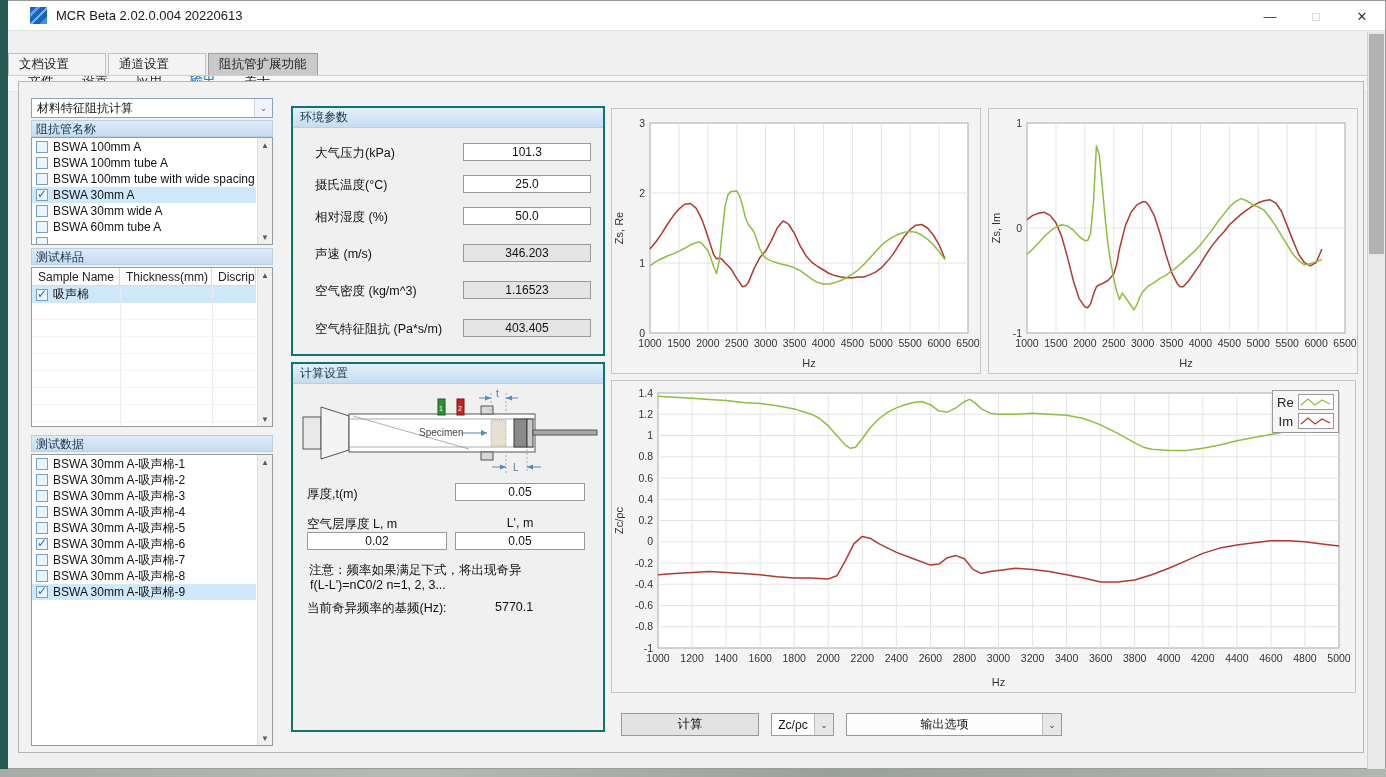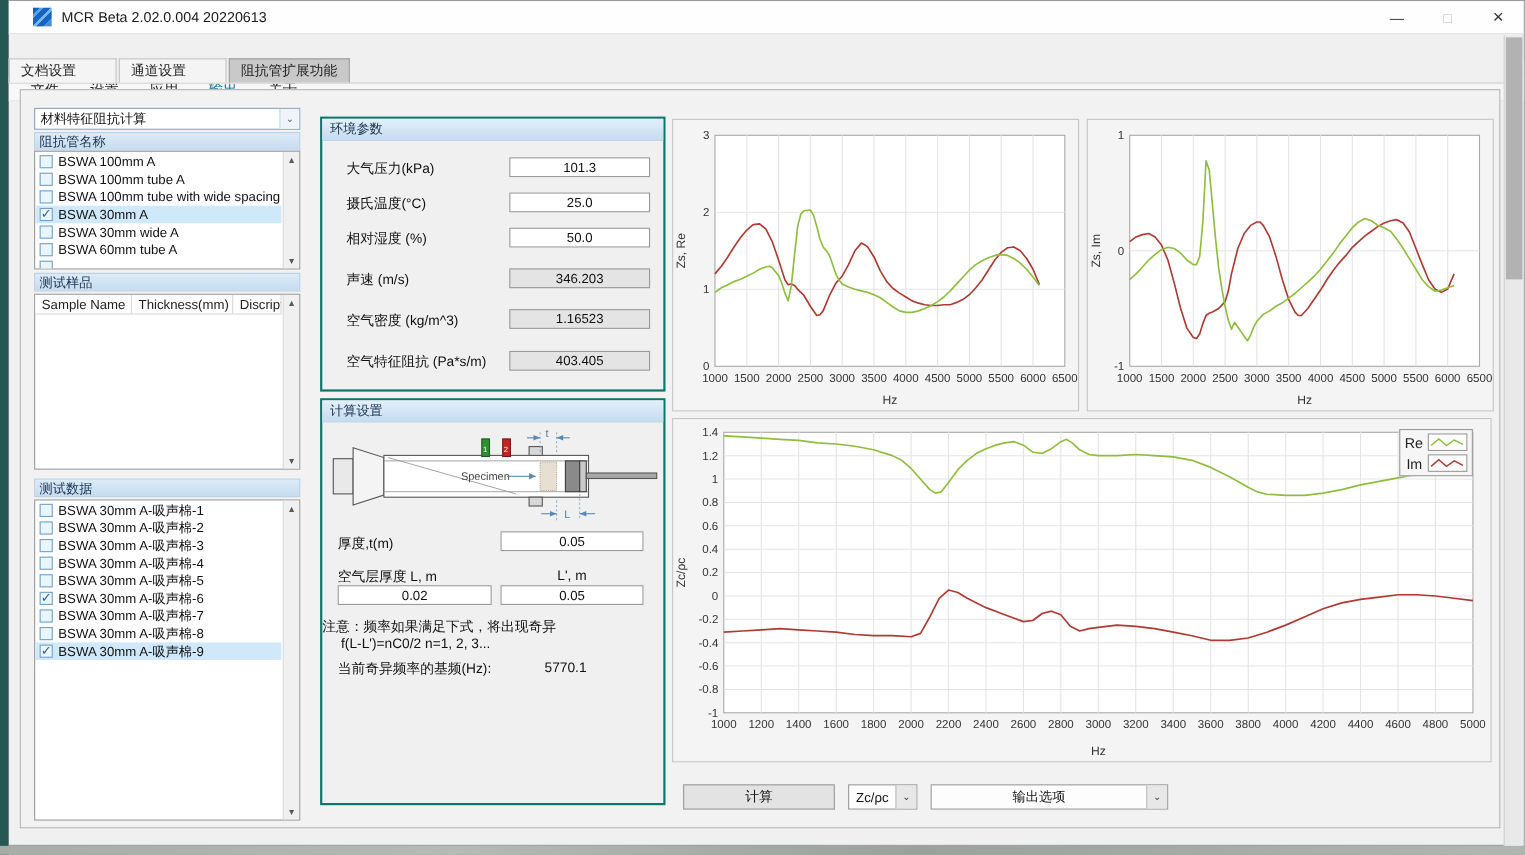--- a/index.html
+++ b/index.html
@@ -172,20 +172,28 @@
       </div>
     </div>
 
     <div class="sec-header" id="hdr-sample">测试样品</div>
     <div id="sample-table">
       <div class="tbl-head">
         <div>Sample Name</div>
         <div>Thickness(mm)</div>
         <div>Discription</div>
       </div>
+      <div class="tbl-body" id="sample-rows">
+        <div class="tbl-col-line" style="left:88px"></div>
+        <div class="tbl-col-line" style="left:180px"></div>
+      <div class="t-row selected">
+            <span class="cb checked"></span>
+            <span>吸声棉</span>
+          </div>
+        </div>
       <div class="vscroll">
         <div class="arr up">▲</div>
         <div class="arr down">▼</div>
       </div>
     </div>
 
     <div class="sec-header" id="hdr-data">测试数据</div>
     <div class="listbox" id="data-list">
       <div class="list-inner" id="data-list-rows">
           <div class="list-row">
@@ -287,21 +295,21 @@
       </svg>
 
       <div class="fld-label" style="left:14px; top:122px">厚度,t(m)</div>
       <div class="fld-input" style="left:162px; top:119px; width:130px">0.05</div>
 
       <div class="fld-label" style="left:14px; top:152px">空气层厚度 L, m</div>
       <div class="fld-label" style="left:162px; top:152px; width:130px; text-align:center">L', m</div>
       <div class="fld-input" style="left:14px; top:168px; width:140px">0.02</div>
       <div class="fld-input" style="left:162px; top:168px; width:130px">0.05</div>
 
-      <div class="fld-label" style="left:0; top:198px">注意：频率如果满足下式，将出现奇异</div>
+      <div class="fld-label" style="left:16px; top:198px">注意：频率如果满足下式，将出现奇异</div>
       <div class="fld-label" style="left:17px; top:214px">f(L-L')=nC0/2  n=1, 2, 3...</div>
       <div class="fld-label" style="left:14px; top:236px">当前奇异频率的基频(Hz):</div>
       <div class="fld-label" style="left:202px; top:236px">5770.1</div>
     </div>
 
     <div class="chart" id="chart1"><svg width="368" height="264" font-family="Liberation Sans, sans-serif">
           <rect x="38" y="14" width="318" height="210" fill="#ffffff" stroke="#a9a9a9"></rect>
           <text x="38" y="238" font-size="10.5" fill="#333" text-anchor="middle">1000</text>
           <line x1="66.9090909090909" y1="14" x2="66.9090909090909" y2="224" stroke="#e4e4e4" stroke-width="1"></line>
           <text x="66.9090909090909" y="238" font-size="10.5" fill="#333" text-anchor="middle">1500</text>

